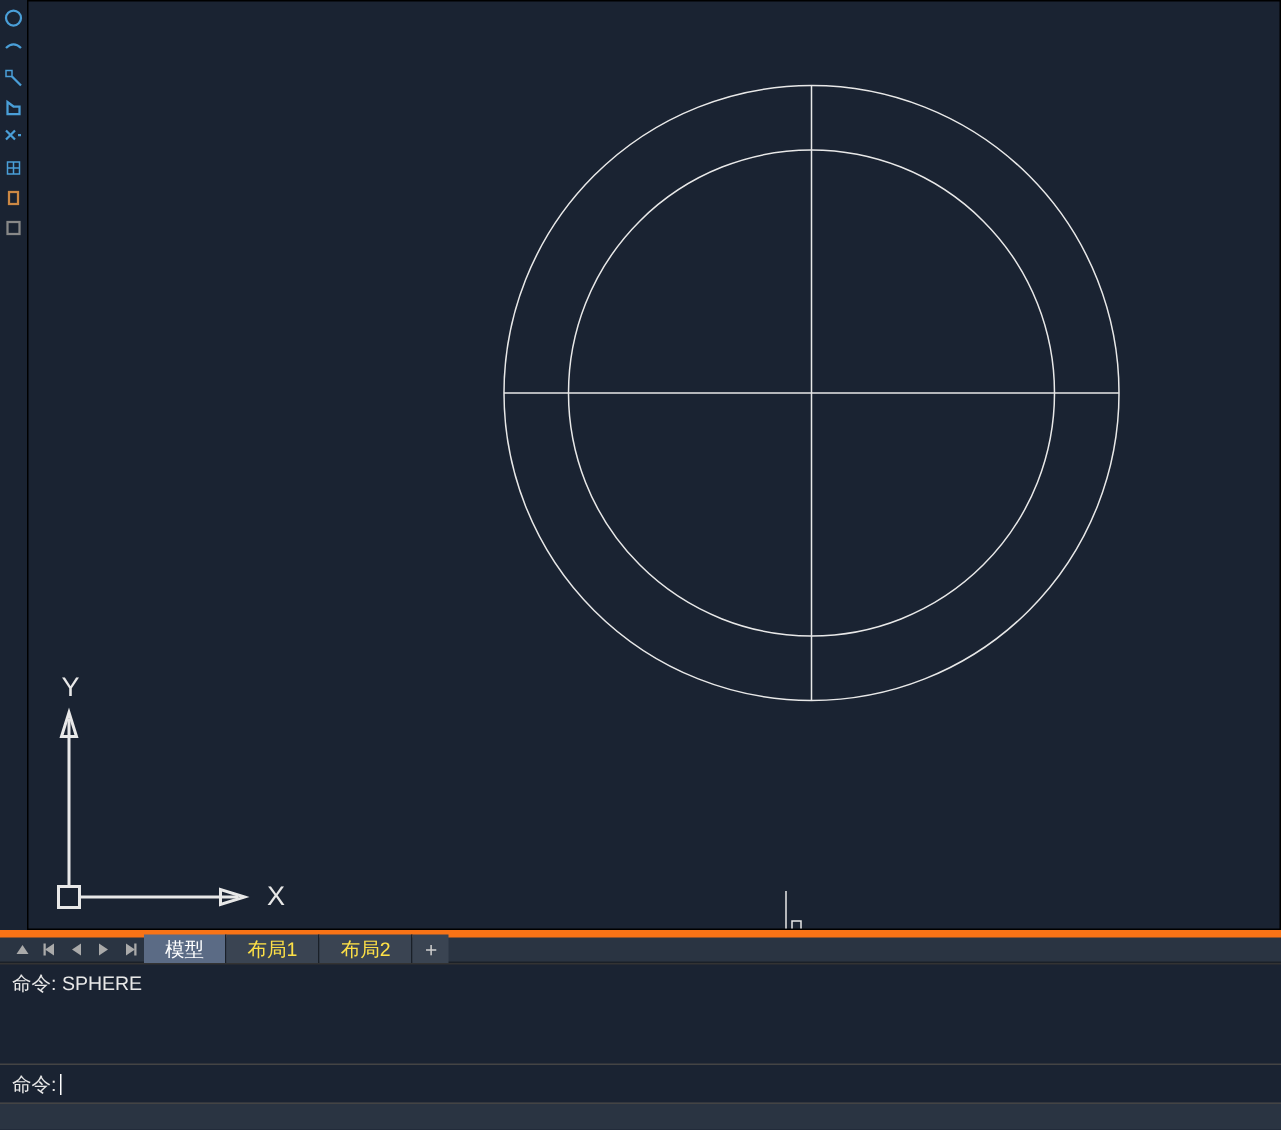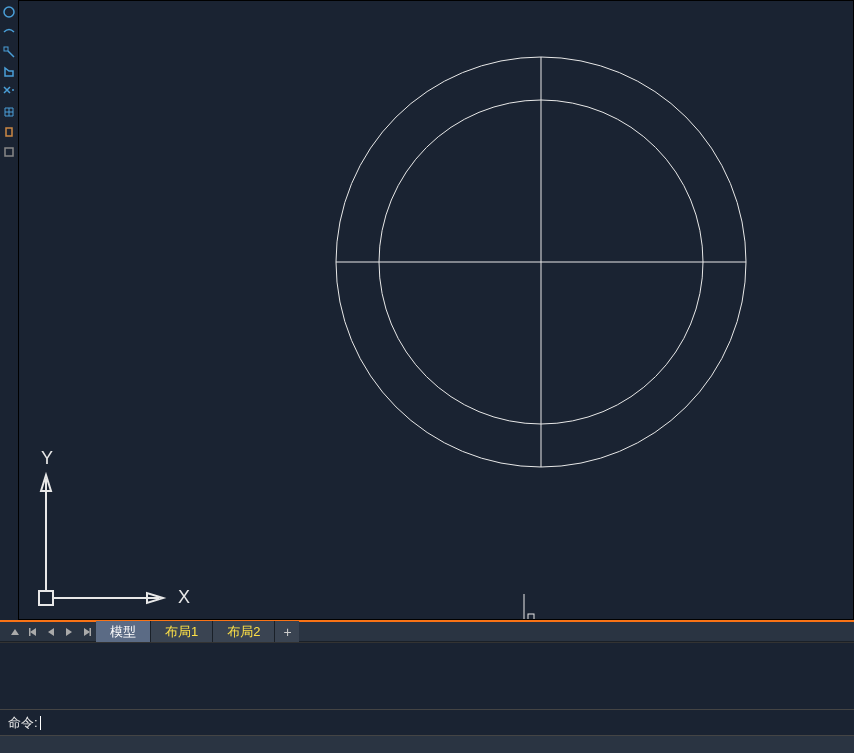--- a/index.html
+++ b/index.html
@@ -53,21 +53,21 @@
     }
     .tab-bar {
       position: absolute;
       left: 0;
       top: 620px;
       width: 100%;
       height: 22px;
       background: #2a3442;
       display: flex;
       align-items: center;
-      border-top: 2px solid #f97316;
+      border-top: 5px solid #f97316;
       border-bottom: 1px solid #1a2028;
     }
     .tab-nav {
       display: flex;
       align-items: center;
       padding-left: 6px;
     }
     .nav-btn {
       width: 16px;
       height: 16px;
@@ -263,20 +263,23 @@
         </svg>
     </div>
   </div>
   <div class="tab active">模型</div>
   <div class="tab">布局1</div>
   <div class="tab">布局2</div>
   <div class="tab-add">+</div>
 </div>
 
 <div class="command-history">
+  <div>
+    <span>命令:</span> <span>SPHERE</span>
+  </div>
 </div>
 
 <div class="command-line">
   <span>命令:</span>
   <span class="cursor"></span>
 </div>
 
 <div class="status-bar"></div>
 
 </body></html>

